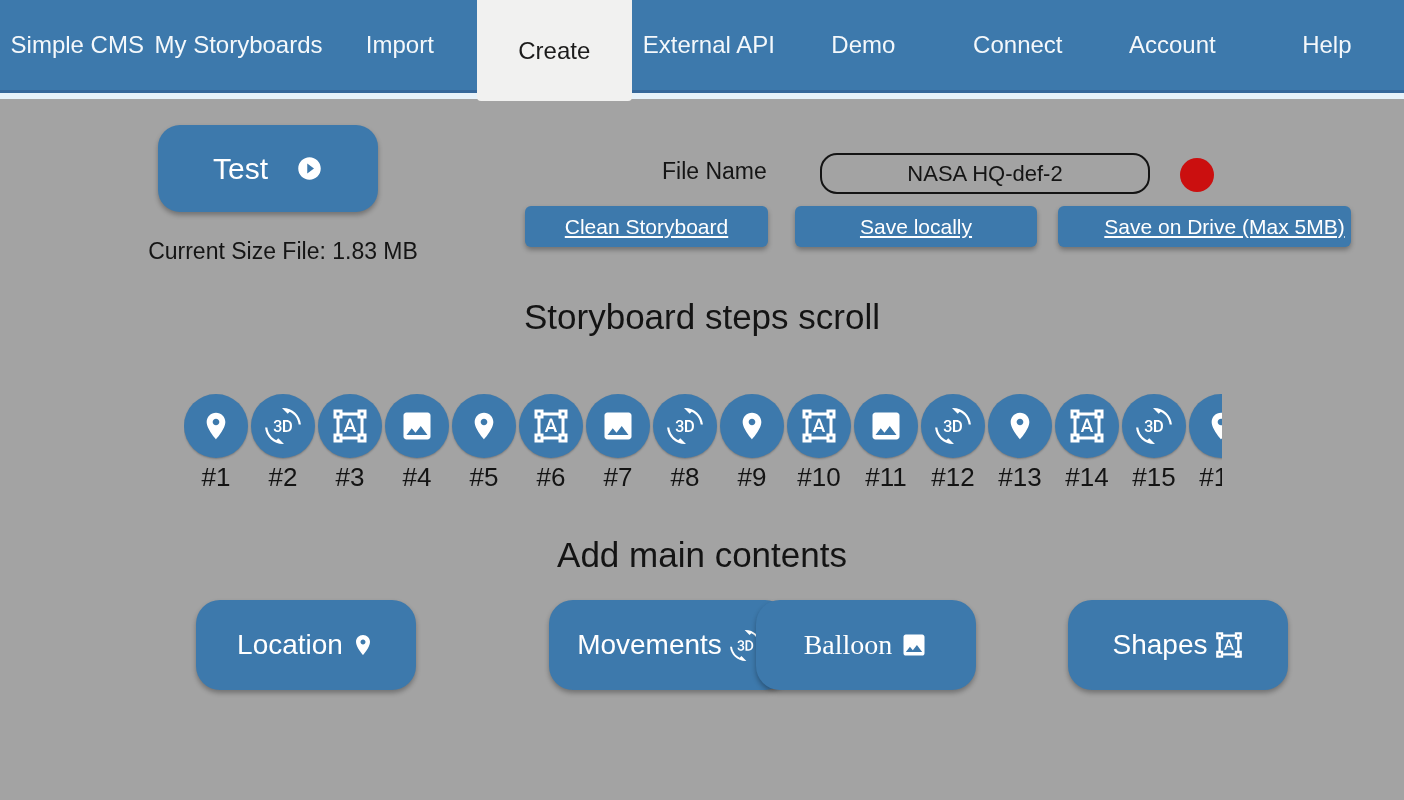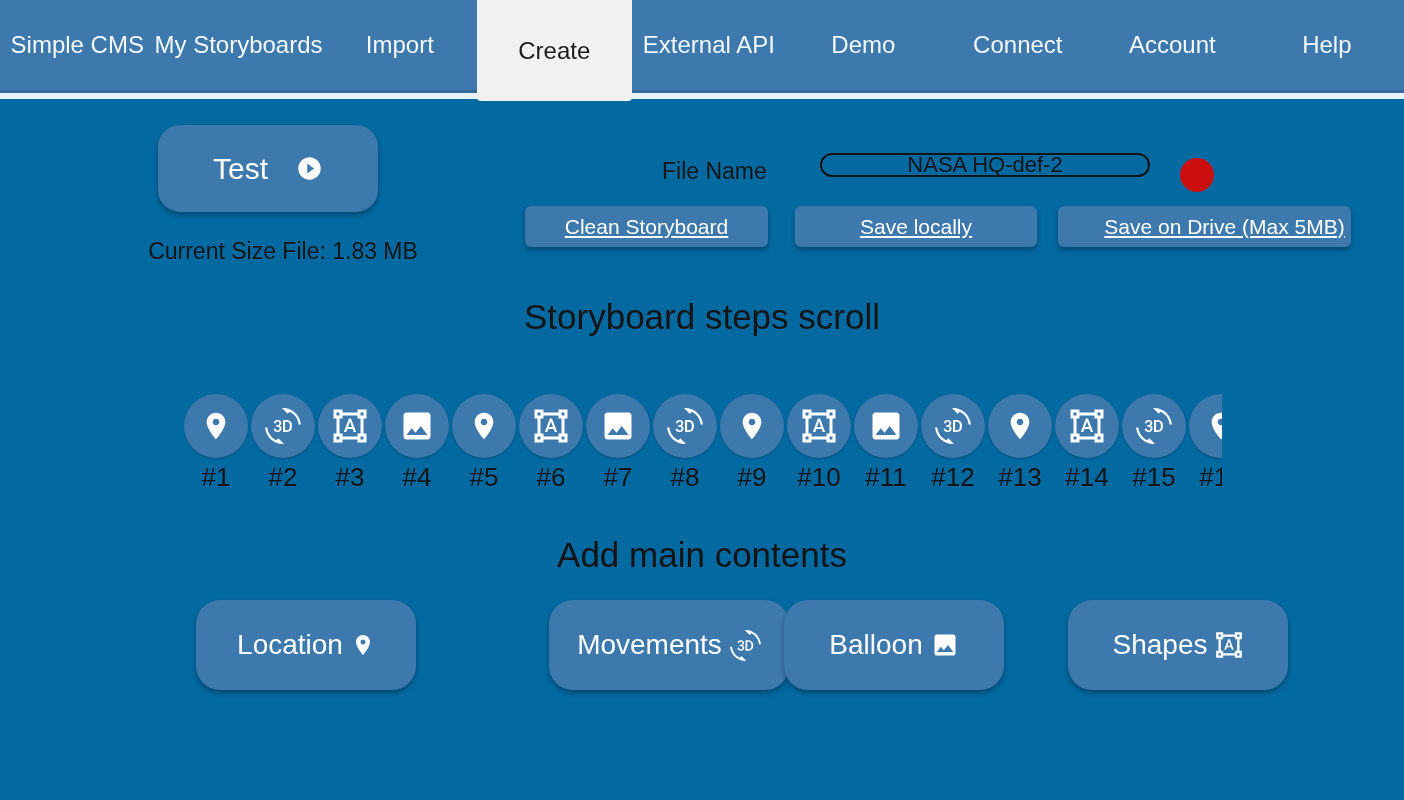--- a/index.html
+++ b/index.html
@@ -2,21 +2,21 @@
 <html><head>
 <meta charset="utf-8">
 <style>
   html,body{margin:0;padding:0;}
   body{
     width:1404px;height:800px;
     background:#f1f1f0;
     font-family:"Liberation Sans", sans-serif;
     overflow:hidden;
   }
-  .app{position:relative;width:1404px;height:800px;background:#0369a1;}
+  .app{position:relative;width:1404px;height:800px;background:#a3a3a3;}
 
   
   .top-nav{
     position:absolute;left:0;top:0;width:1404px;height:90px;
     background:#3d79ac;
     display:flex;
     border-bottom:3px solid #35689b;
     box-shadow:0 6px 0 #e7f2fa;
     z-index:2;
   }
@@ -51,21 +51,21 @@
   .size-line{
     position:absolute;left:118px;top:238px;width:330px;
     text-align:center;font-size:23px;color:#151515;white-space:nowrap;
   }
 
   .file-label{
     position:absolute;left:662px;top:158px;
     font-size:23px;color:#151515;
   }
   .file-input{
-    position:absolute;left:820px;top:153px;width:330px;height:24px;
+    position:absolute;left:820px;top:153px;width:330px;height:41px;
     box-sizing:border-box;
     background:transparent;
     border:2px solid #141414;border-radius:17px;
     text-align:center;font-size:22px;color:#151515;
     font-family:"Liberation Sans", sans-serif;
     outline:none;
   }
   .red-dot{
     position:absolute;left:1180px;top:158px;width:34px;height:34px;
     border-radius:50%;background:#cb0f0f;
@@ -105,21 +105,21 @@
   
   .content-btn{
     position:absolute;top:600px;height:90px;border-radius:24px;
     font-size:28px;gap:8px;
   }
   .content-btn svg{fill:#ffffff;width:28px;height:28px;}
   .content-btn svg.pin{width:24px;height:24px;}
   .content-btn svg.rot{width:31px;height:31px;}
   .content-btn.loc{left:196px;width:220px;}
   .content-btn.mov{left:512px;width:240px;margin-left:37px;}
-  .content-btn.bal{left:784px;width:220px;}
+  .content-btn.bal{left:756px;width:220px;font-family:Liberation Serif, serif;}
   .content-btn.shp{left:1068px;width:220px;}
 
   .defs{position:absolute;width:0;height:0;overflow:hidden;}
 </style>
 </head>
 <body>
 
 <svg class="defs" xmlns="http://www.w3.org/2000/svg" aria-hidden="true">
   <defs>
     <symbol id="i-place" viewBox="0 0 24 24">

